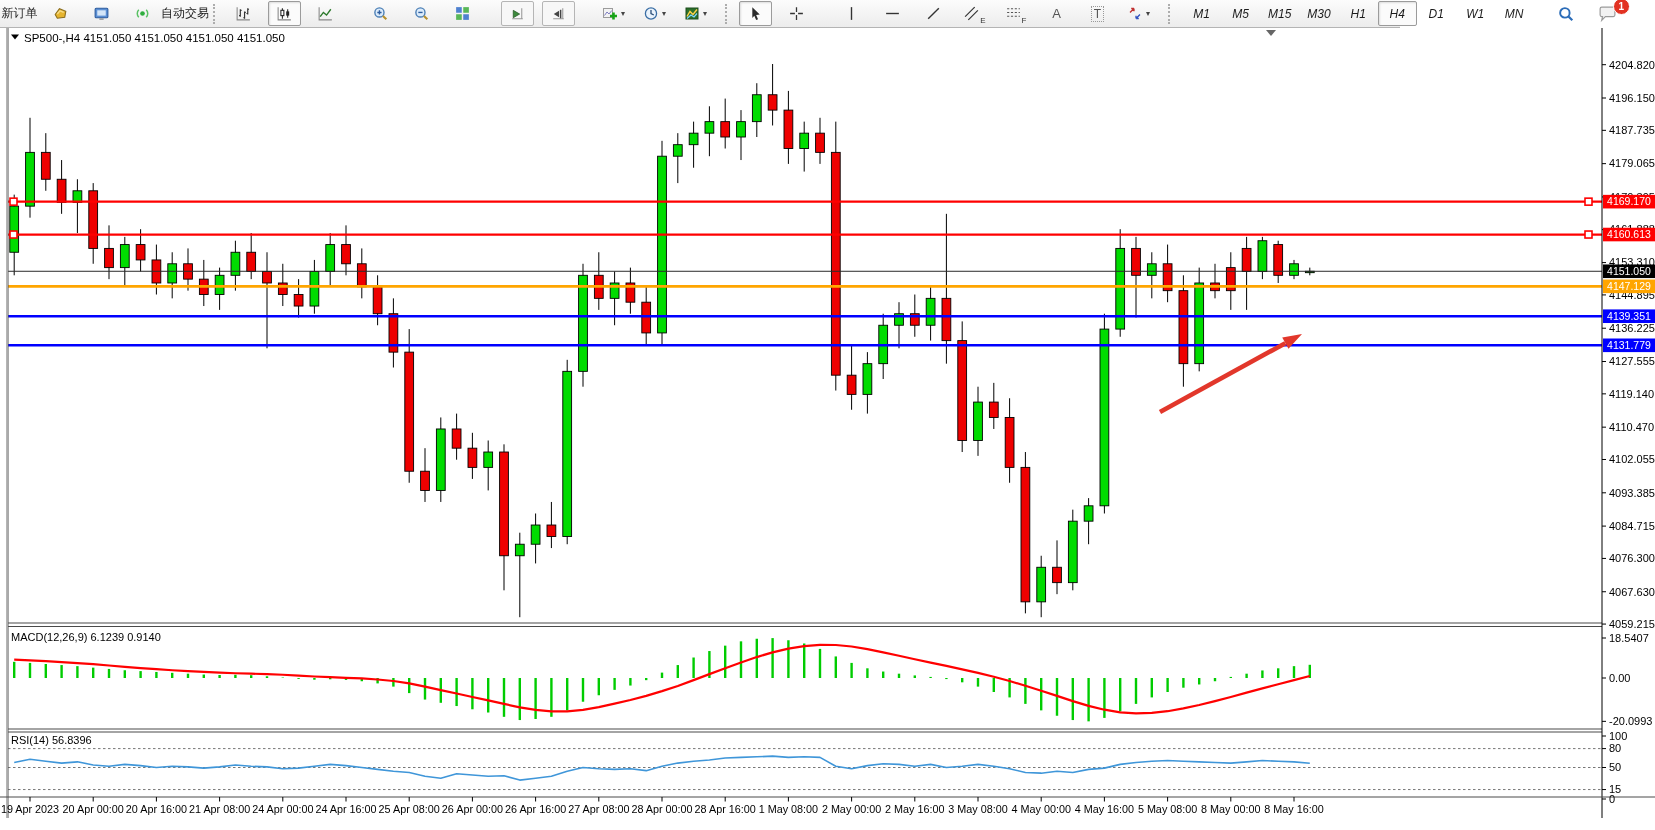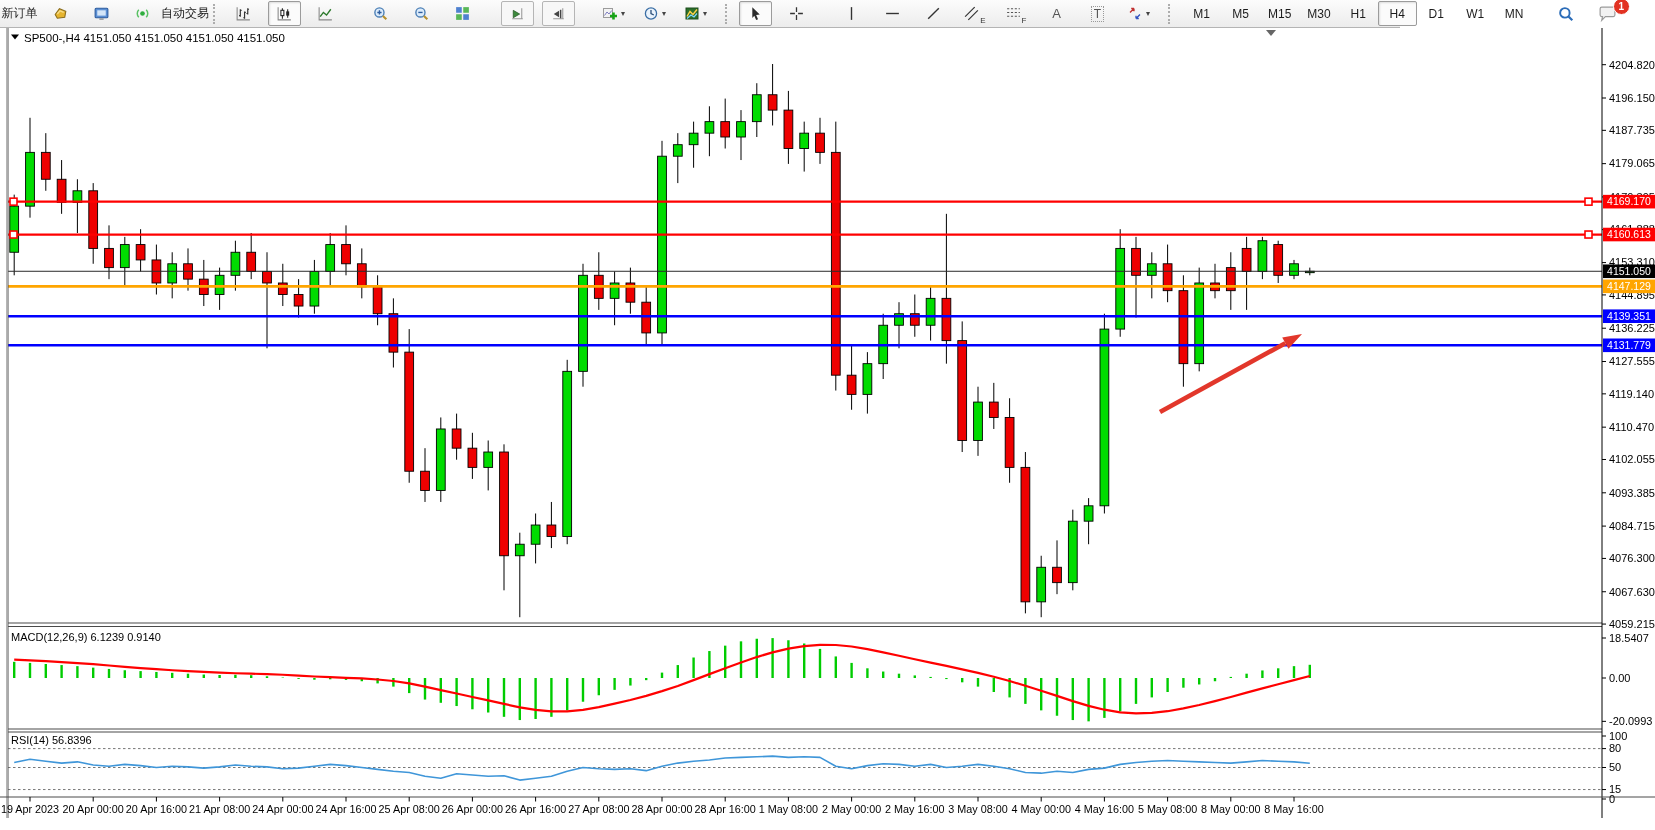--- a/index.html
+++ b/index.html
@@ -205,21 +205,21 @@
     <div class="tbtn">
       <svg class="icon" width="17" height="17" viewBox="0 0 16 16">
         <path d="M3 7 L7 3 M7 3 H4.2 M7 3 V5.8" stroke="#c03030" stroke-width="1.3" fill="none"></path>
         <path d="M13 9 L9 13 M9 13 H11.8 M9 13 V10.2" stroke="#3050c0" stroke-width="1.3" fill="none"></path>
       </svg>
       <span class="caret">▾</span>
     </div>
 
     <div class="grip"></div>
 
-    <div id="tf-group" style="display:flex;align-items:center;">
+    <div id="tf-group" style="display:flex;align-items:center;font-style:italic;">
         <div class="tbtn tf">M1</div>
         <div class="tbtn tf">M5</div>
         <div class="tbtn tf">M15</div>
         <div class="tbtn tf">M30</div>
         <div class="tbtn tf">H1</div>
         <div class="tbtn tf pressed">H4</div>
         <div class="tbtn tf">D1</div>
         <div class="tbtn tf">W1</div>
         <div class="tbtn tf">MN</div>
       </div>

